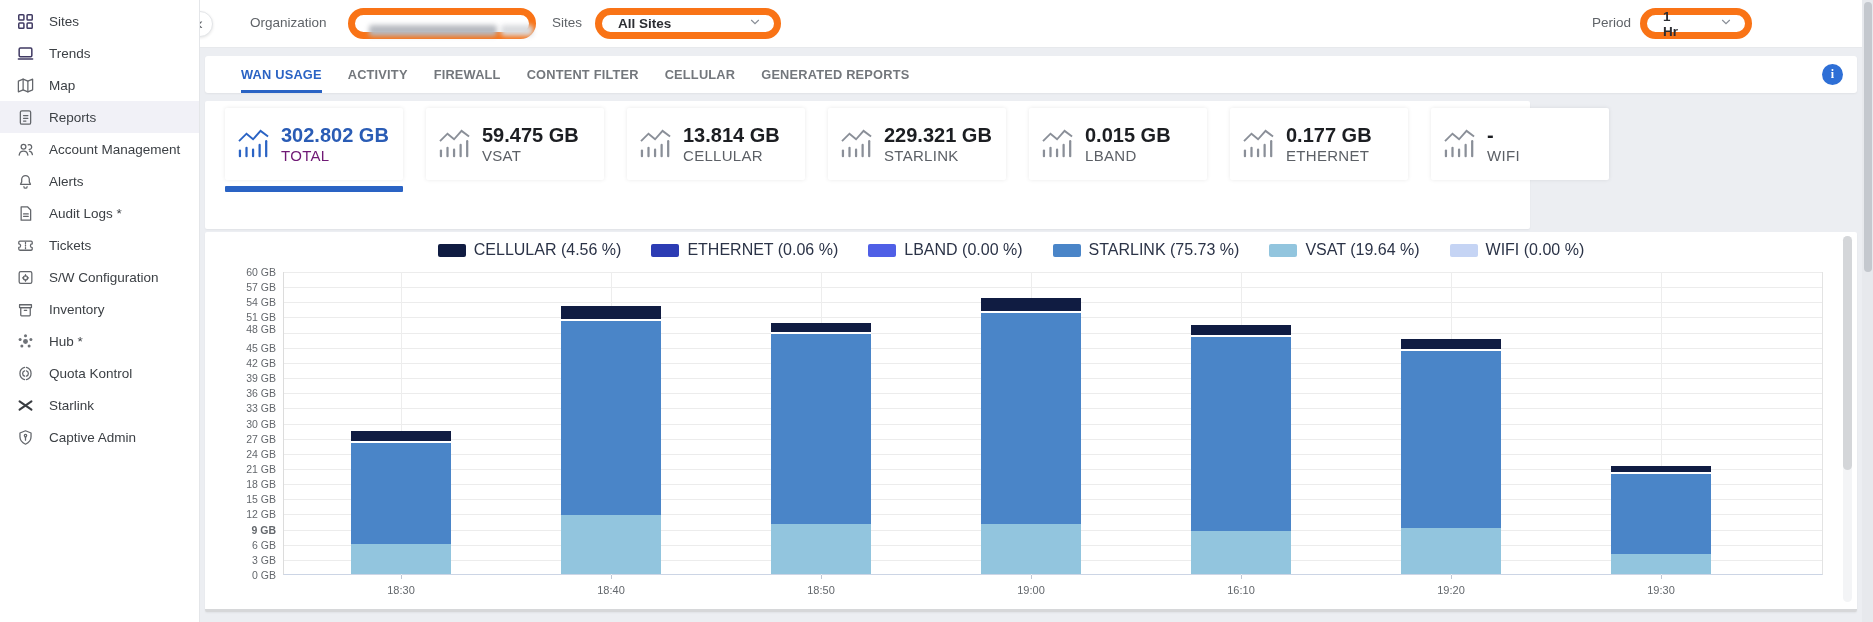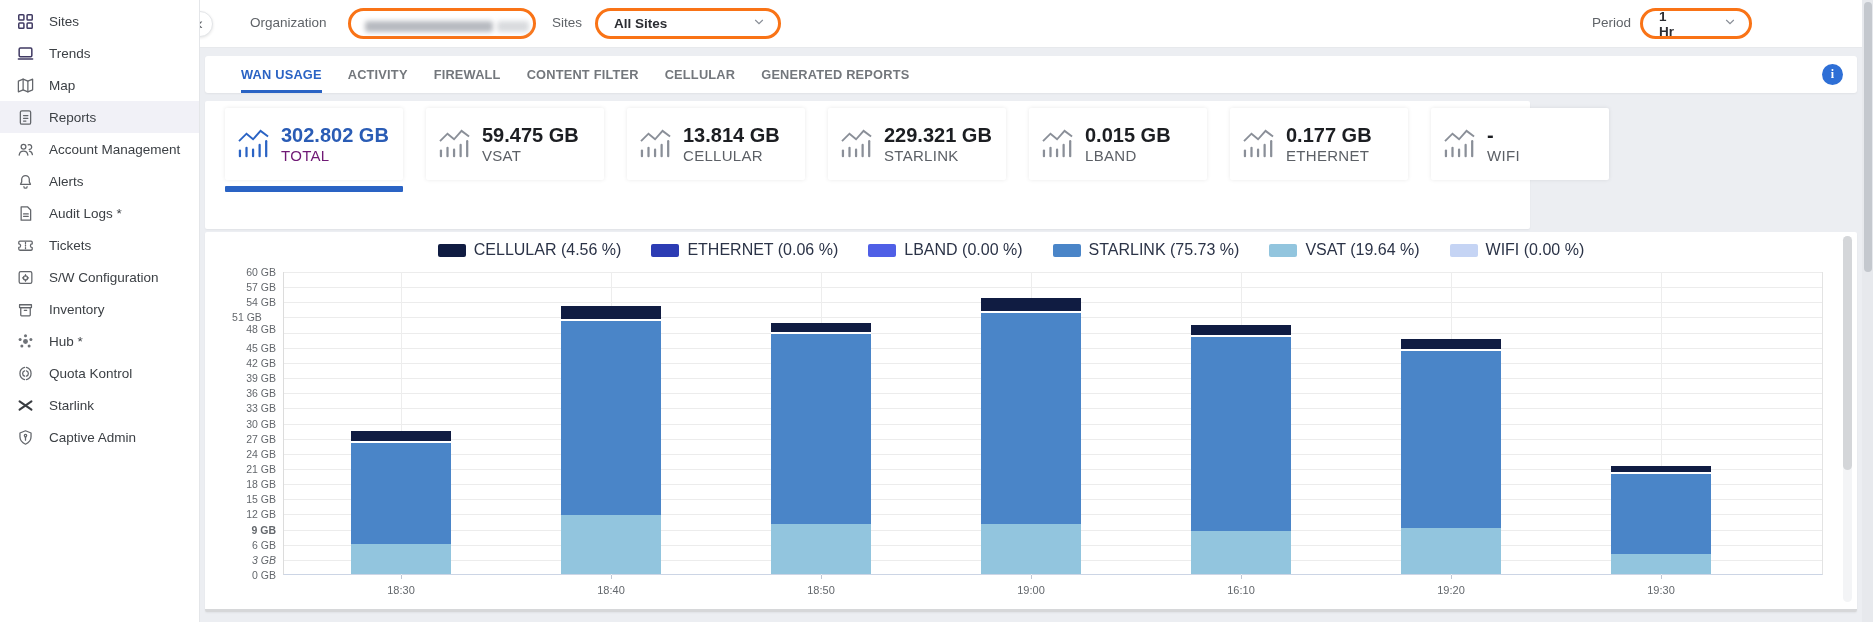--- a/index.html
+++ b/index.html
@@ -22,21 +22,21 @@
   .side-item .ic svg .bold { stroke:#3a3d42; stroke-width:2.6; }
   .side-item .lbl { font-size:13.5px; color:#3c4045; white-space:nowrap; }
   
   .topbar { position:absolute; left:200px; top:0; width:1673px; height:48px;
     background:#fff; border-bottom:1px solid #e7e9ec; z-index:2; }
   .back-btn { position:absolute; left:-13px; top:11px; width:26px; height:26px;
     border-radius:50%; background:#fff; border:1px solid #e3e5e8;
     box-shadow:0 1px 3px rgba(0,0,0,.10); color:#5f6368; font-size:17px; line-height:23px;
     text-align:center; cursor:pointer; z-index:4; }
   .tb-label { position:absolute; top:15px; font-size:13.5px; color:#5f6368; }
-  .pill { position:absolute; top:8px; height:31px; border:3px solid #f97316;
+  .pill { position:absolute; top:8px; height:31px; border:7px solid #f97316;
     border-radius:16px; background:#fff; display:flex; align-items:center; cursor:pointer;gap:40px; }
   .pill .val { font-size:13.5px; font-weight:bold; color:#2c2e33; padding-left:16px; }
   .pill .chev { margin-left:auto; margin-right:12px; }
   .chev svg { width:14px; height:14px; stroke:#8a8f98; stroke-width:2; fill:none; stroke-linecap:round; }
   .redact { position:absolute; left:14px; top:10px; height:11px; border-radius:3px;
     filter:blur(2.5px); }
   
   .tabstrip { position:absolute; left:205px; top:56px; width:1652px; height:37px;
     background:#fff; border-radius:3px; box-shadow:0 1px 2px rgba(0,0,0,.05);
     display:flex; align-items:stretch; padding-left:23px; }
@@ -417,21 +417,21 @@
         <span class="lg-tx">VSAT (19.64 %)</span>
       </div>
       <div class="lg-item">
         <span class="lg-sw" style="background: rgb(197, 212, 244);"></span>
         <span class="lg-tx">WIFI (0.00 %)</span>
       </div>
     </div>
   <div class="plot" id="plot">
       <div class="ylab" style="top: 297px;">0 GB</div>
       <div class="hgrid" style="top: 287.85px;"></div>
-      <div class="ylab" style="top: 281.85px; font-style: italic;">3 GB</div>
+      <div class="ylab" style="top: 281.85px;">3 GB</div>
       <div class="hgrid" style="top: 272.7px;"></div>
       <div class="ylab" style="top: 266.7px;">6 GB</div>
       <div class="hgrid" style="top: 257.55px;"></div>
       <div class="ylab" style="top: 251.55px; font-weight: bold;">9 GB</div>
       <div class="hgrid" style="top: 242.4px;"></div>
       <div class="ylab" style="top: 236.4px;">12 GB</div>
       <div class="hgrid" style="top: 227.25px;"></div>
       <div class="ylab" style="top: 221.25px;">15 GB</div>
       <div class="hgrid" style="top: 212.1px;"></div>
       <div class="ylab" style="top: 206.1px;">18 GB</div>
@@ -449,21 +449,21 @@
       <div class="ylab" style="top: 115.2px;">36 GB</div>
       <div class="hgrid" style="top: 106.05px;"></div>
       <div class="ylab" style="top: 100.05px;">39 GB</div>
       <div class="hgrid" style="top: 90.9px;"></div>
       <div class="ylab" style="top: 84.9px;">42 GB</div>
       <div class="hgrid" style="top: 75.75px;"></div>
       <div class="ylab" style="top: 69.75px;">45 GB</div>
       <div class="hgrid" style="top: 60.6px;"></div>
       <div class="ylab" style="top: 51px;">48 GB</div>
       <div class="hgrid" style="top: 45.45px;"></div>
-      <div class="ylab" style="top: 39.45px; text-align: center;">51 GB</div>
+      <div class="ylab" style="top: 39.45px;">51 GB</div>
       <div class="hgrid" style="top: 30.3px;"></div>
       <div class="ylab" style="top: 24.3px;">54 GB</div>
       <div class="hgrid" style="top: 15.15px;"></div>
       <div class="ylab" style="top: 9.15px;">57 GB</div>
       <div class="hgrid" style="top: 0px;"></div>
       <div class="ylab" style="top: -6px;">60 GB</div>
       <div class="vgrid" style="left: 117px;"></div>
       <div class="xtick" style="left: 117px;"></div>
       <div class="xlab" style="left: 82px;">18:30</div>
       <div class="bar" style="left: 67px; height: 303px;">

